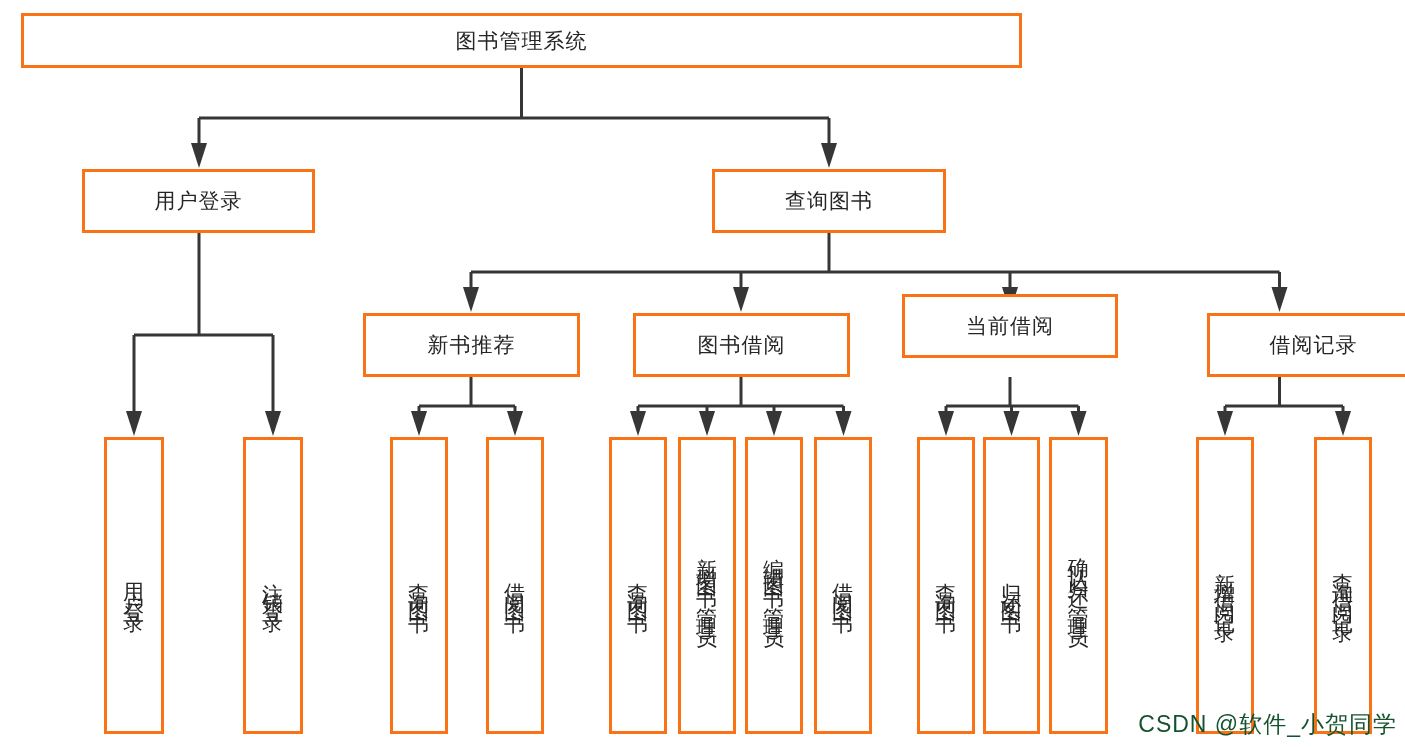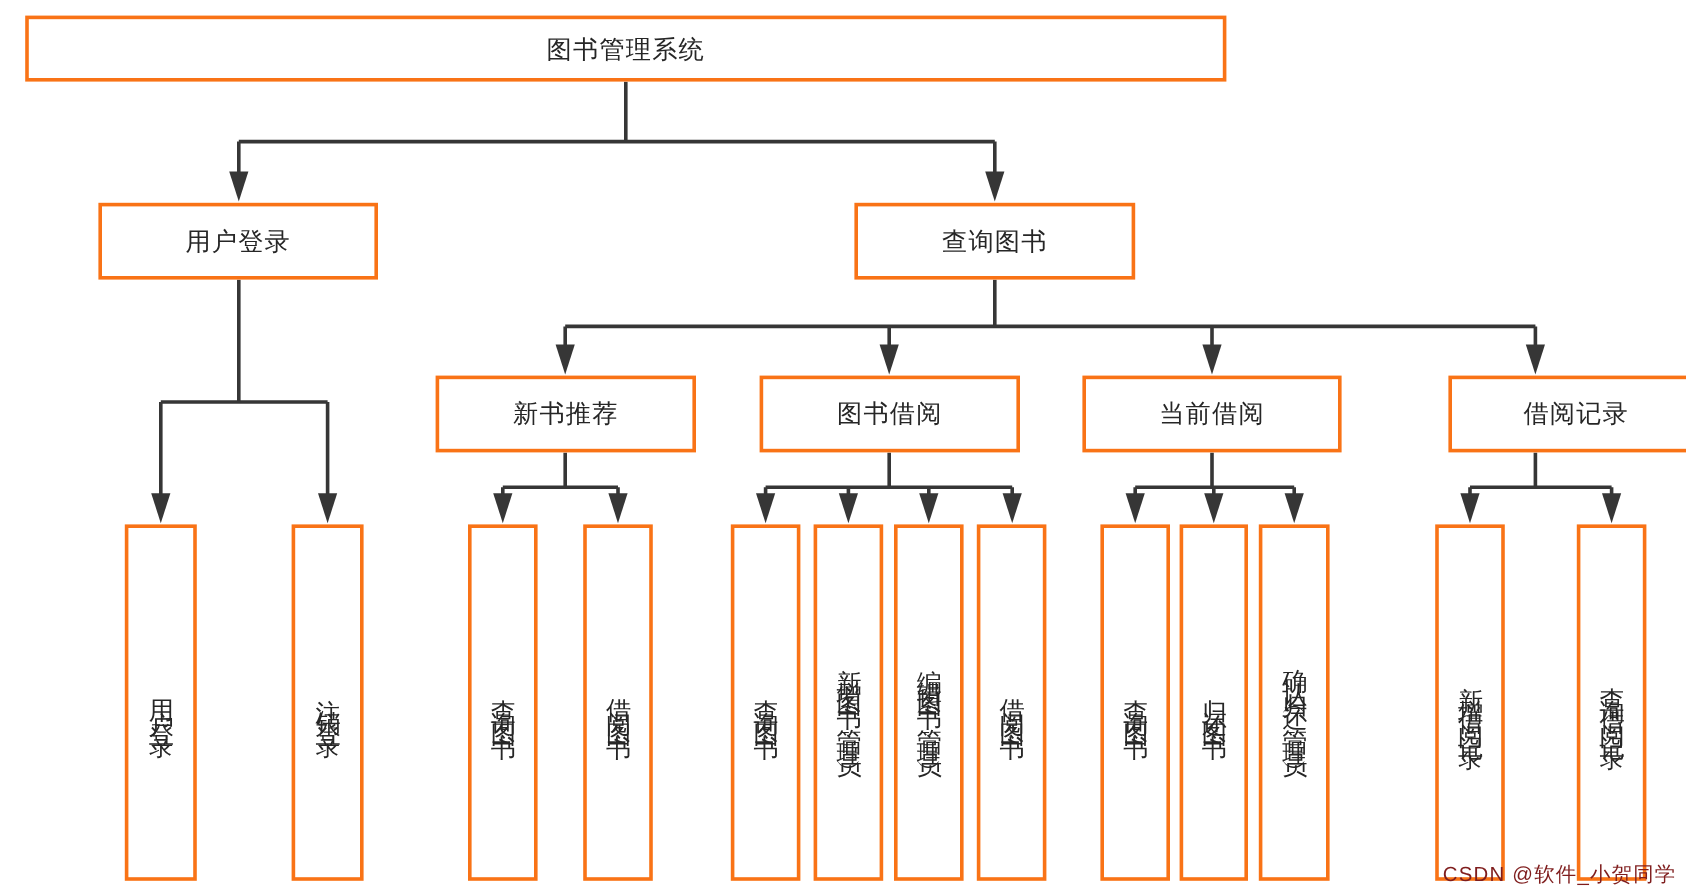--- a/index.html
+++ b/index.html
@@ -28,33 +28,33 @@
     text-orientation:mixed;
     letter-spacing:10px;
     line-height:1;
     white-space:nowrap;
   }
   .root{left:21px;top:13px;width:1001px;height:55px;}
   .l2a{left:82px;top:169px;width:233px;height:64px;}
   .l2b{left:712px;top:169px;width:234px;height:64px;}
   .l3a{left:363px;top:313px;width:217px;height:64px;font-family:Liberation Serif, serif;}
   .l3b{left:633px;top:313px;width:217px;height:64px;}
-  .l3c{left:902px;top:313px;width:216px;height:64px;}
+  .l3c{left:902px;top:294px;width:216px;height:64px;}
   .l3d{left:1207px;top:313px;width:213px;height:64px;}
   .leaf{top:437px;height:297px;width:58px;}
   .a1{left:104px;width:60px;} .a2{left:243px;width:60px;}
   .b1{left:390px;} .b2{left:486px;}
   .c1{left:609px;} .c2{left:678px;} .c3{left:745px;} .c4{left:814px;}
   .d1{left:917px;} .d2{left:983px;width:57px;} .d3{left:1049px;width:59px;}
   .e1{left:1196px;} .e2{left:1314px;}
   .watermark{
     position:absolute;
     right:8px;bottom:7px;
-    font-size:17px;
-    color:#7f1d1d;
+    font-size:23px;
+    color:#14532d;
     letter-spacing:1px;
     white-space:nowrap;
   }
 </style>
 </head>
 <body>
 
 <div class="stage">
 
   <svg class="connectors" width="1405" height="747" viewBox="0 0 1405 747" aria-hidden="true">

